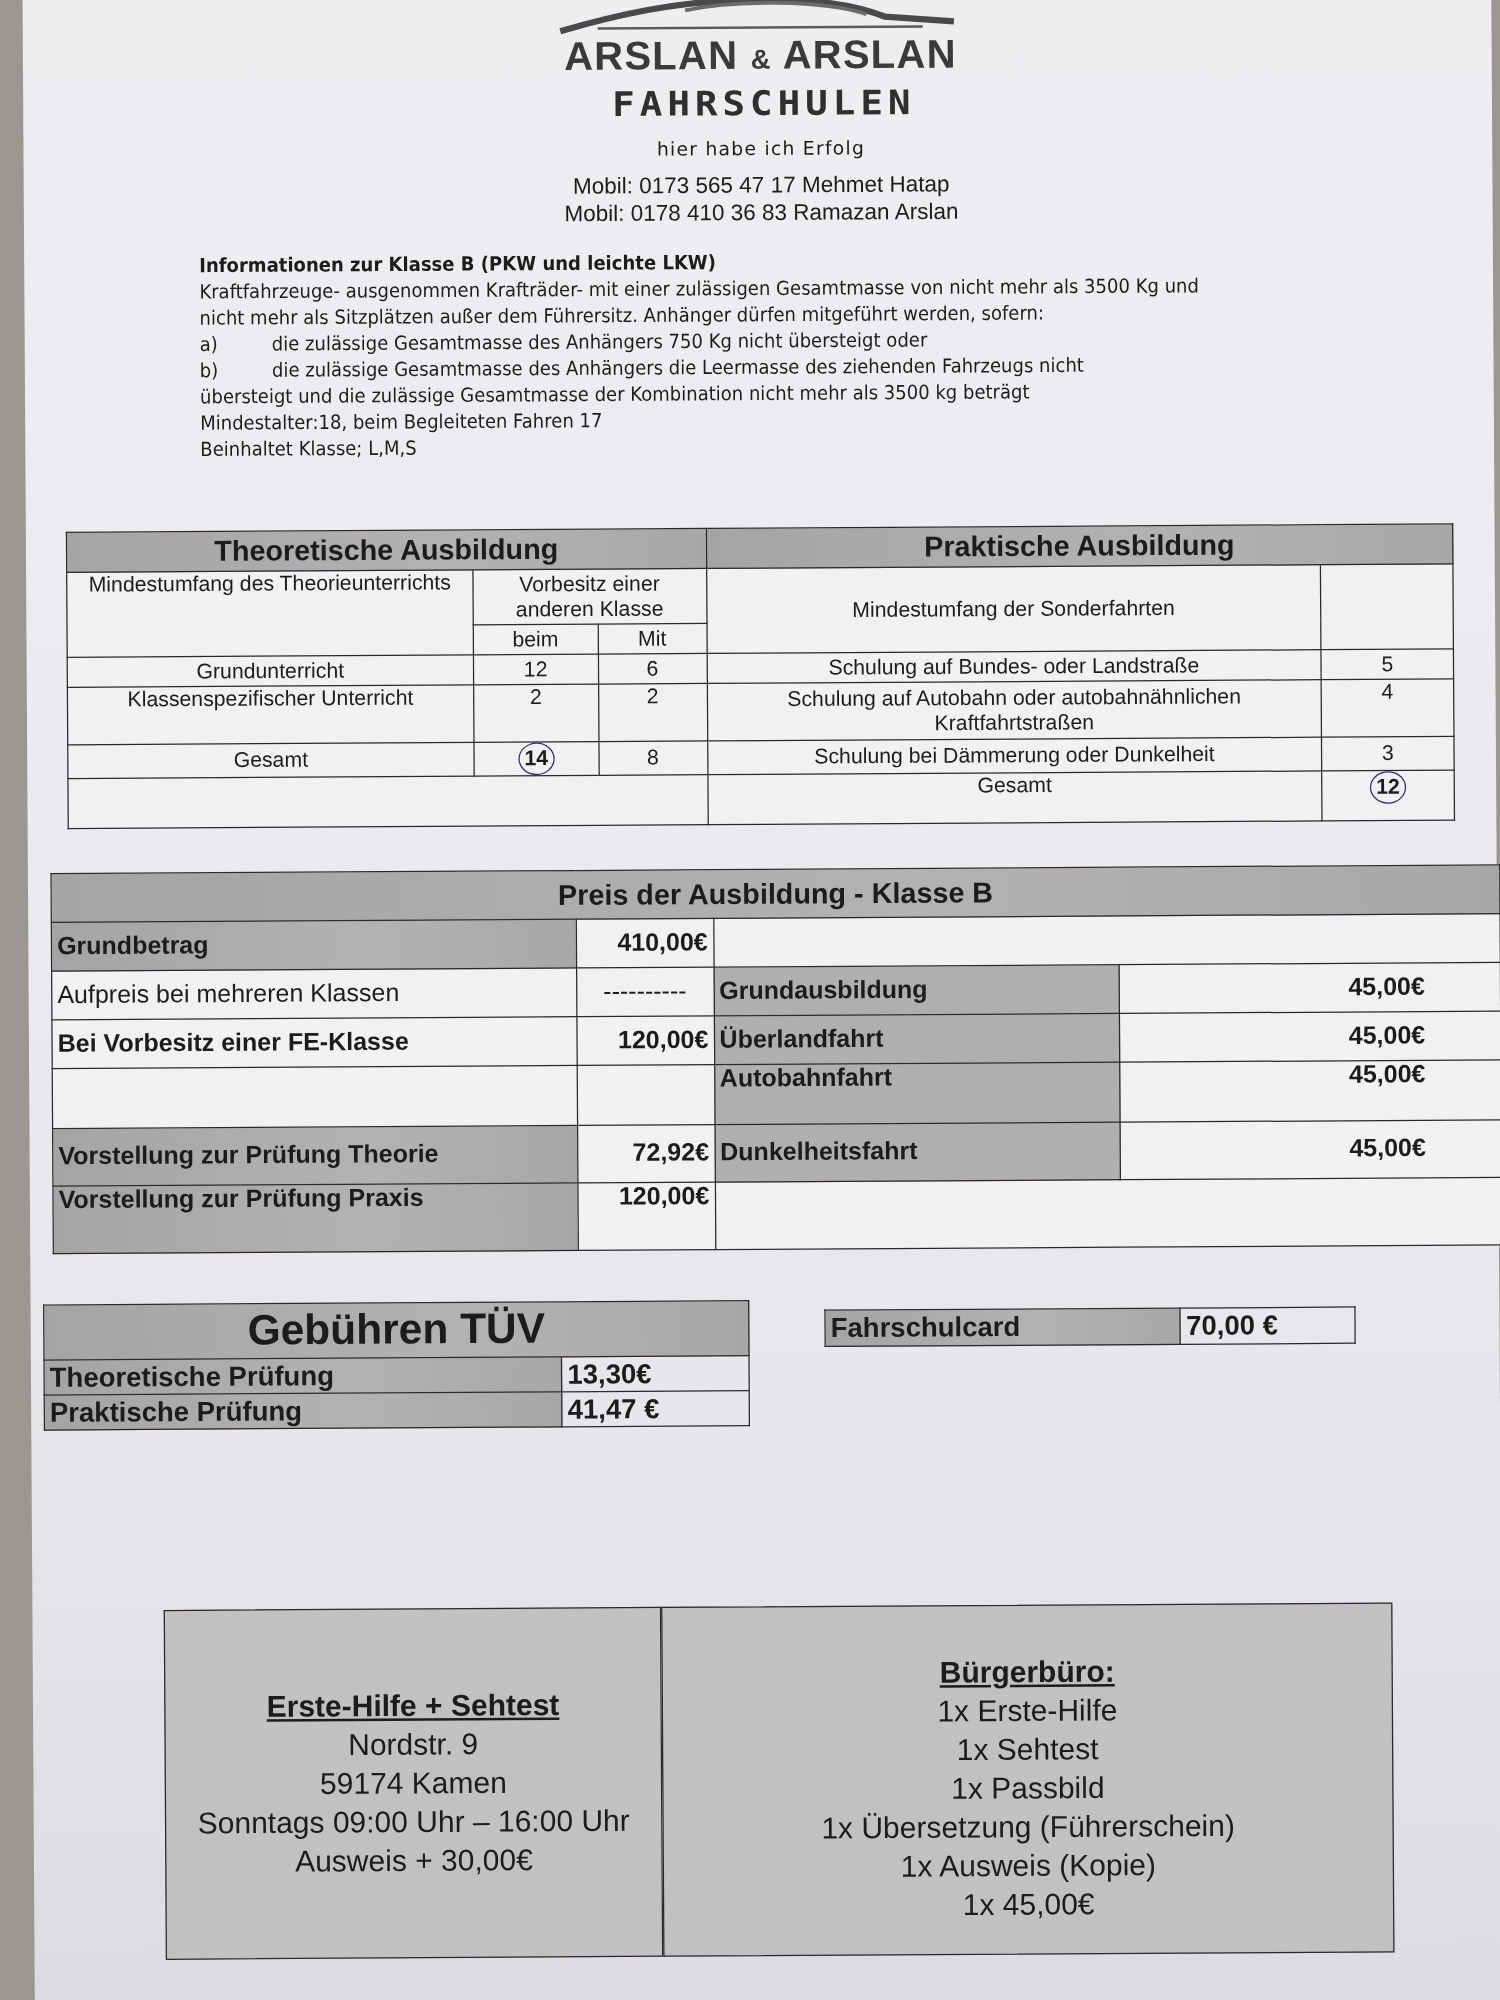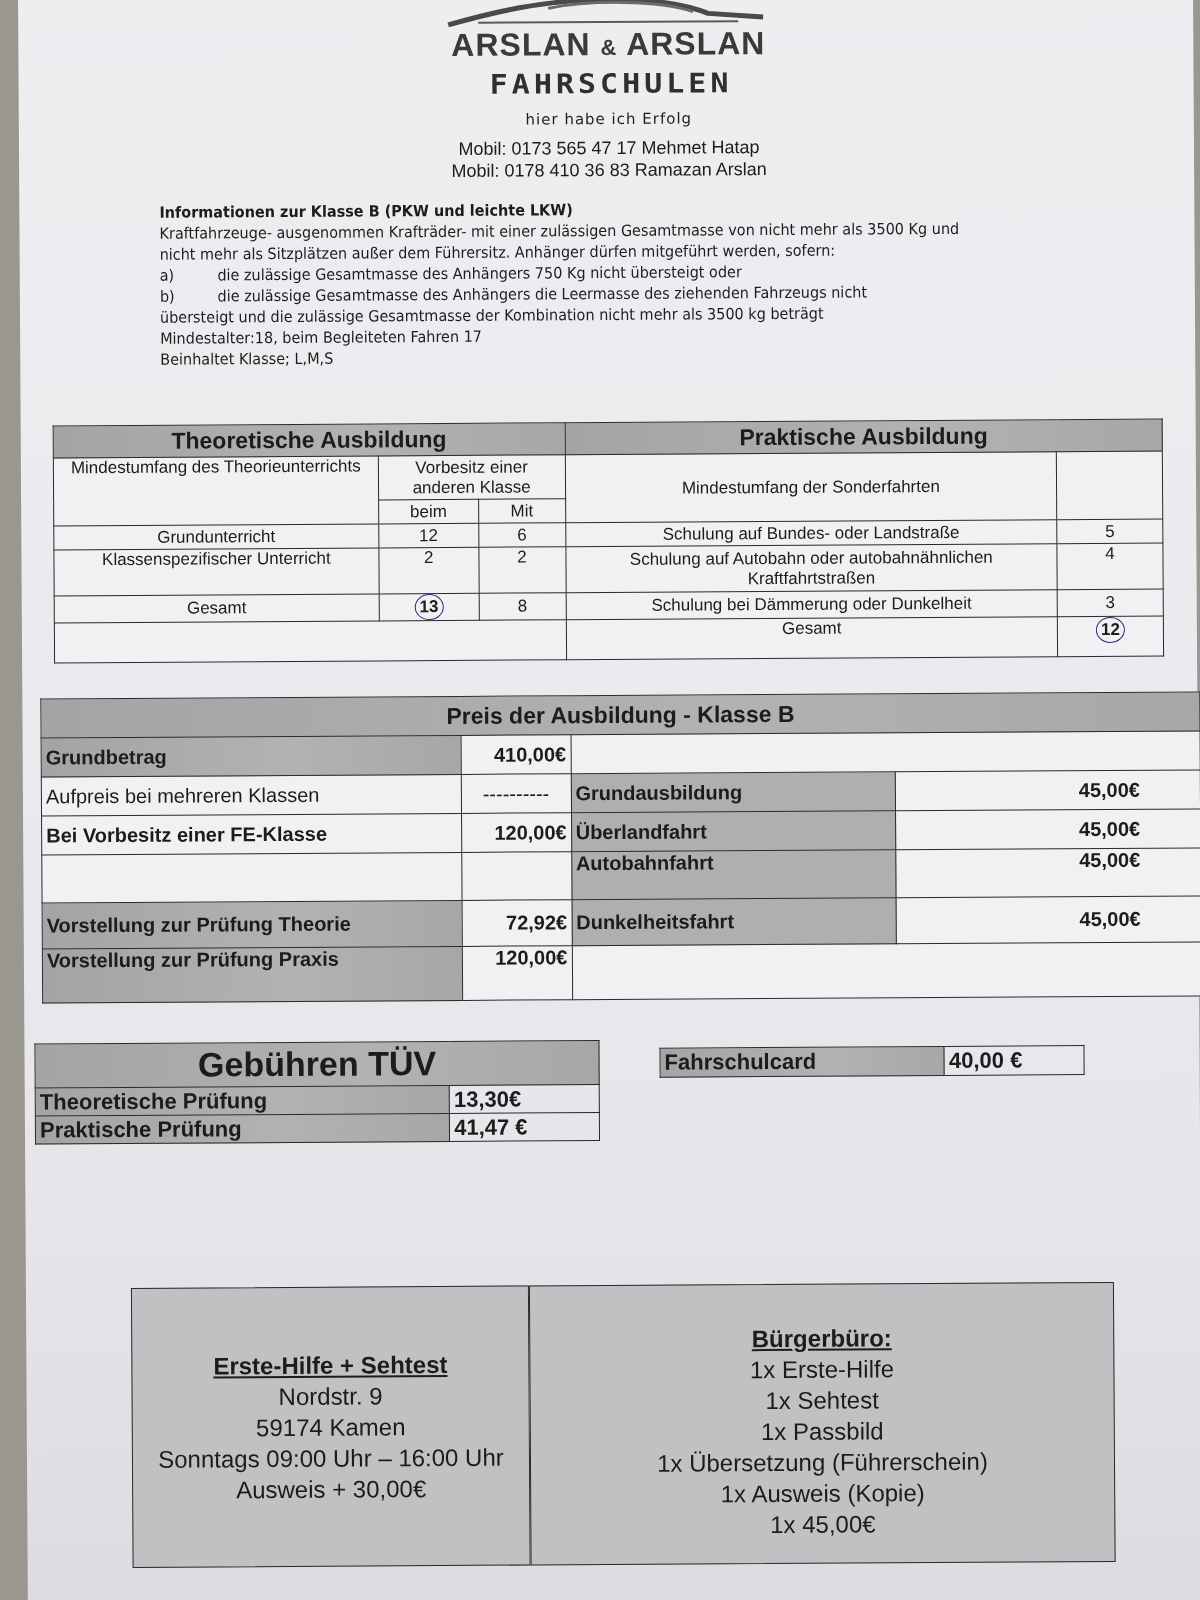--- a/index.html
+++ b/index.html
@@ -117,21 +117,21 @@
     </tr>
     <tr style="height:46px">
       <td class="c" style="vertical-align:top">Klassenspezifischer Unterricht</td>
       <td class="c" style="vertical-align:top">2</td>
       <td class="c" style="vertical-align:top">2</td>
       <td class="c">Schulung auf Autobahn oder autobahnähnlichen Kraftfahrtstraßen</td>
       <td class="c" style="vertical-align:top">4</td>
     </tr>
     <tr style="height:26px">
       <td class="c">Gesamt</td>
-      <td class="c"><span class="circled">13</span></td>
+      <td class="c"><span class="circled">14</span></td>
       <td class="c">8</td>
       <td class="c">Schulung bei Dämmerung oder Dunkelheit</td>
       <td class="c">3</td>
     </tr>
     <tr style="height:40px">
       <td colspan="3"></td>
       <td class="c" style="vertical-align:top">Gesamt</td>
       <td class="c" style="vertical-align:top"><span class="circled">12</span></td>
     </tr>
   </tbody>
@@ -206,21 +206,21 @@
     </table>
 
   <table class="tbl4">
     <colgroup>
         <col style="width:285px">
         <col style="width:140px">
       </colgroup>
     <tbody>
         <tr>
       <td class="shade">Fahrschulcard</td>
-      <td>40,00 €</td>
+      <td>70,00 €</td>
     </tr>
   </tbody>
     </table>
 
   <div class="box" style="left:105px;width:398px;padding-top:62px;box-sizing:border-box">
     <div class="h">Erste-Hilfe + Sehtest</div>
     <div>Nordstr. 9</div>
     <div>59174 Kamen</div>
     <div>Sonntags 09:00 Uhr – 16:00 Uhr</div>
     <div>Ausweis + 30,00€</div>

